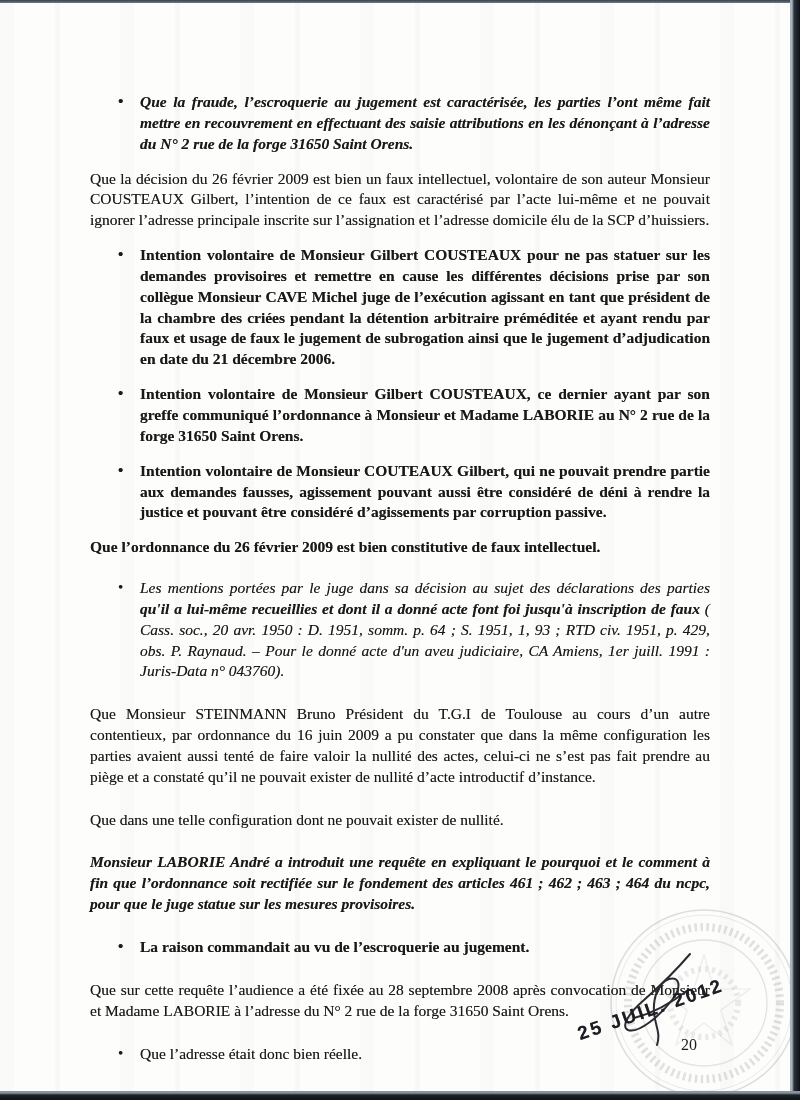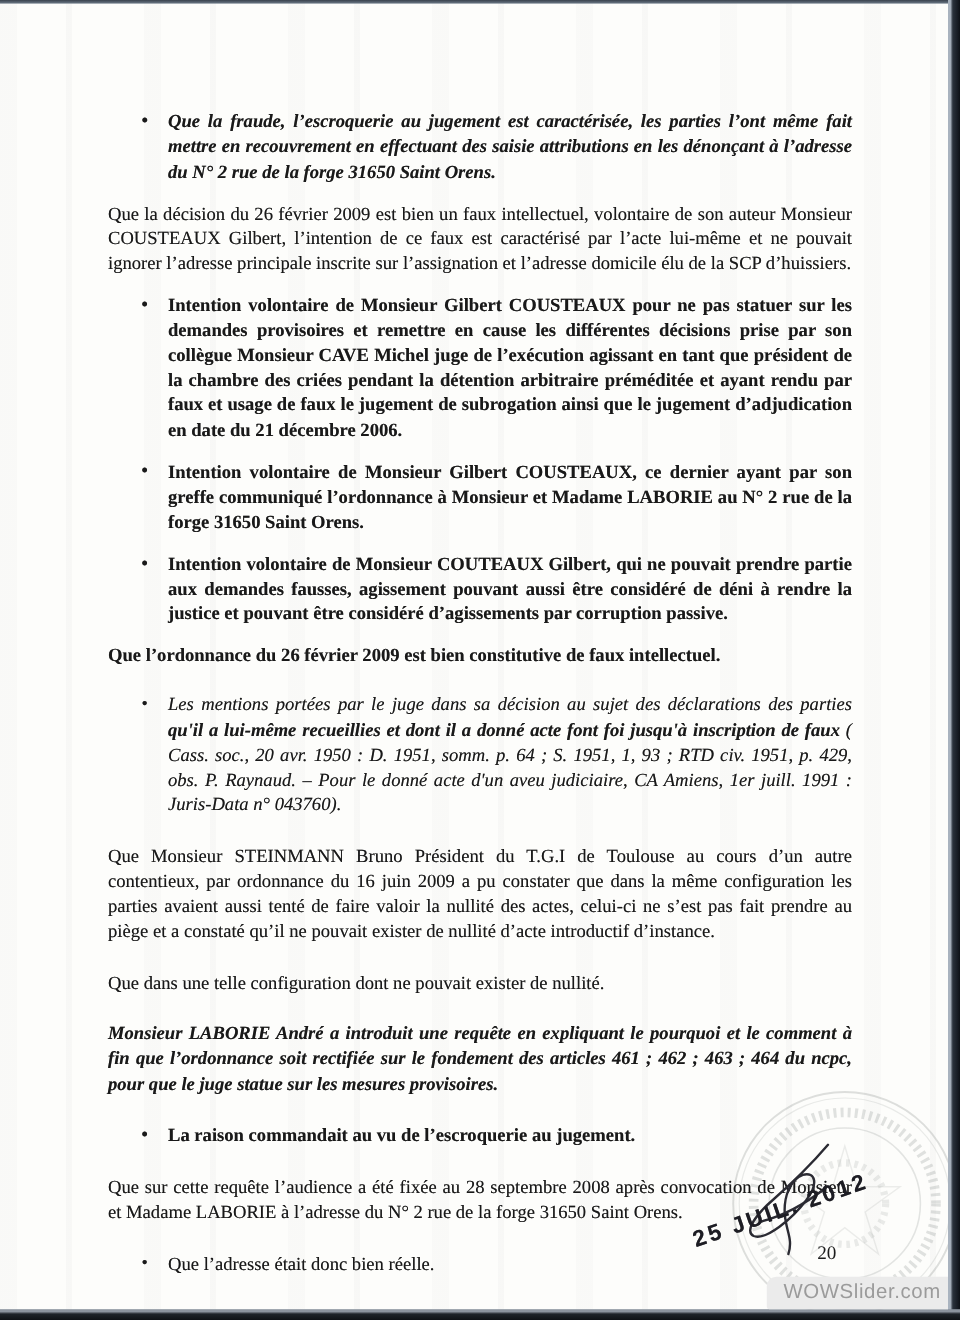--- a/index.html
+++ b/index.html
@@ -124,15 +124,14 @@
     </g>
   </svg>
 
   <div class="date-stamp">25 JUIL. 2012</div>
 
   <div class="page-number">20</div>
 
   <div class="frame-top"></div>
   <div class="frame-right"></div>
   <div class="frame-bottom"></div>
-  <div class="watermark">WOWSlider.com</div>
 
 </div>
 
 </body></html>

